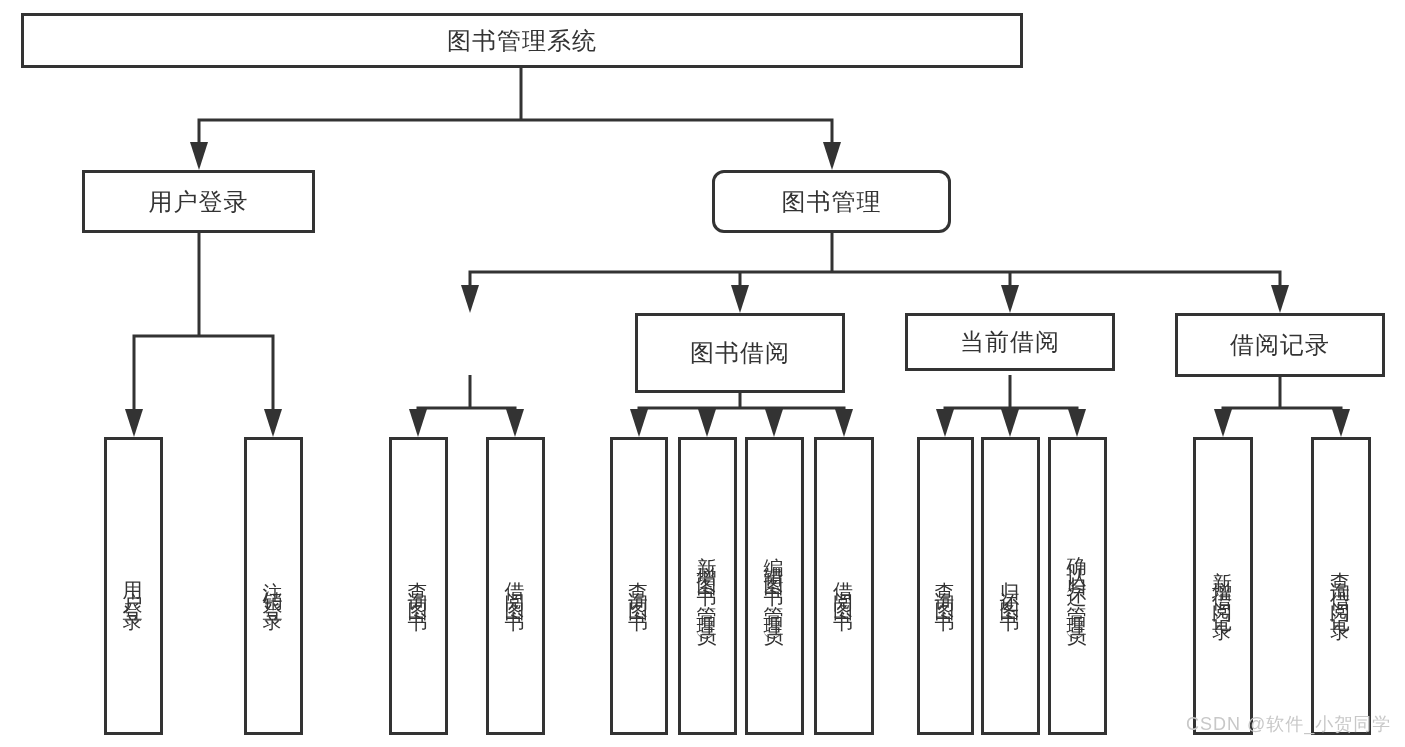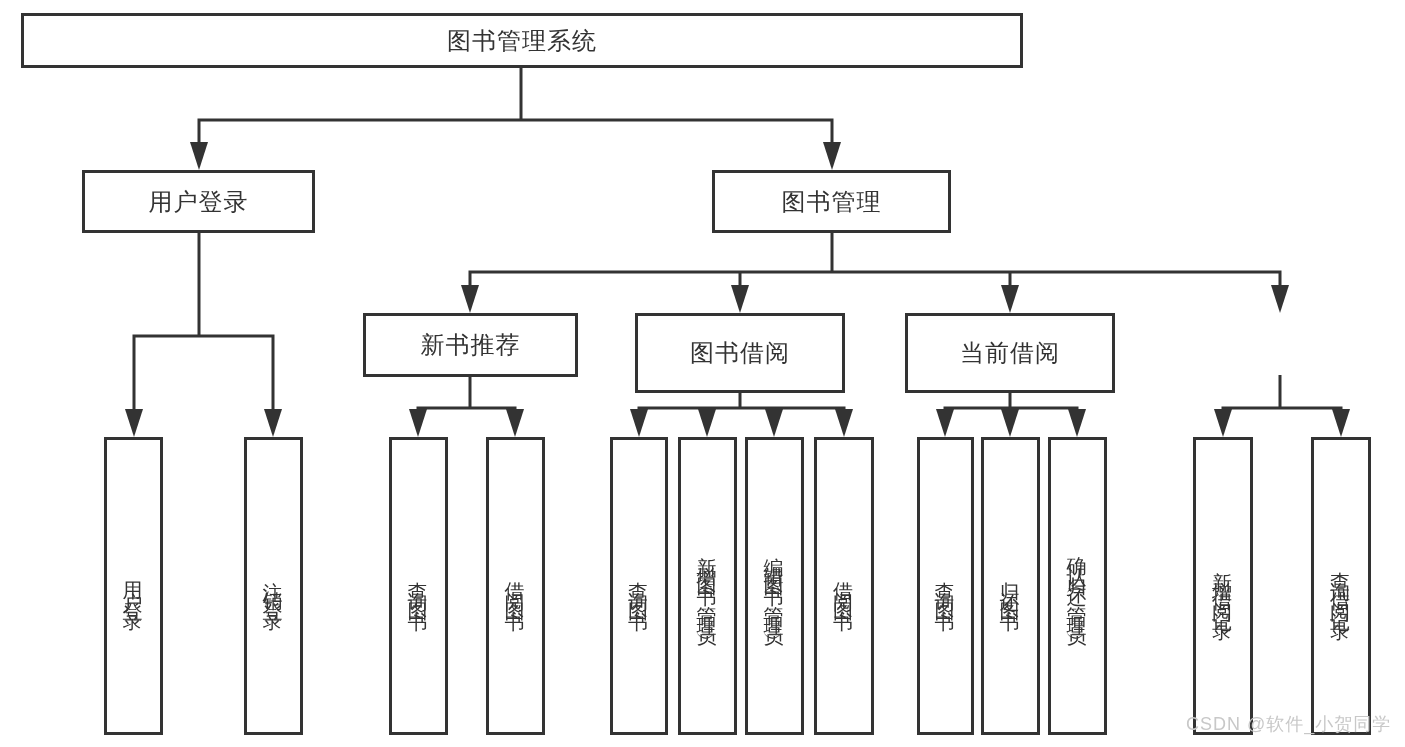--- a/index.html
+++ b/index.html
@@ -43,25 +43,25 @@
   .node.v {
     writing-mode: vertical-rl;
     text-orientation: mixed;
     font-size: 20px;
     letter-spacing: 10px;
   }
   
   #n-system            { left: 21px;   top: 13px;  width: 1002px; height: 55px; }
   
   #n-user-login        { left: 82px;   top: 170px; width: 233px;  height: 63px; }
-  #n-book-management   { left: 712px;  top: 170px; width: 239px;  height: 63px; }
+  #n-book-management   { left: 712px;  top: 170px; width: 239px;  height: 63px; border-radius: 12px; }
   
   #n-new-book-recommend{ left: 363px;  top: 313px; width: 215px;  height: 64px; }
   #n-book-borrowing    { left: 635px;  top: 313px; width: 210px;  height: 80px; }
-  #n-current-borrowing { left: 905px;  top: 313px; width: 210px;  height: 80px; }
+  #n-current-borrowing { left: 905px;  top: 313px; width: 210px;  height: 58px; }
   #n-borrowing-records { left: 1175px; top: 313px; width: 210px;  height: 64px; }
   
   .leaf { top: 437px; height: 298px; }
   #n-leaf-user-login   { left: 104px;  width: 59px; }
   #n-leaf-logout       { left: 244px;  width: 59px; }
   #n-leaf-nbr-query    { left: 389px;  width: 59px; }
   #n-leaf-nbr-borrow   { left: 486px;  width: 59px; }
   #n-leaf-bb-query     { left: 610px;  width: 58px; }
   #n-leaf-bb-add       { left: 678px;  width: 59px; }
   #n-leaf-bb-edit      { left: 745px;  width: 59px; }
@@ -134,23 +134,23 @@
       <polygon points="1223,437 1214,409 1232,409"></polygon>
       <polygon points="1341,437 1332,409 1350,409"></polygon>
     </g>
   </svg>
 
   <div class="node h" id="n-system">图书管理系统</div>
 
   <div class="node h" id="n-user-login">用户登录</div>
   <div class="node h" id="n-book-management">图书管理</div>
 
-  <div class="node h" id="n-new-book-recommend">新书推荐</div>
   <div class="node h" id="n-book-borrowing">图书借阅</div>
   <div class="node h" id="n-current-borrowing">当前借阅</div>
+  <div class="node h" id="n-borrowing-records">借阅记录</div>
 
   <div class="node v leaf" id="n-leaf-user-login">用户登录</div>
   <div class="node v leaf" id="n-leaf-logout">注销登录</div>
   <div class="node v leaf" id="n-leaf-nbr-query">查询图书</div>
   <div class="node v leaf" id="n-leaf-nbr-borrow">借阅图书</div>
   <div class="node v leaf" id="n-leaf-bb-query">查询图书</div>
   <div class="node v leaf" id="n-leaf-bb-add">新增图书（管理员）</div>
   <div class="node v leaf" id="n-leaf-bb-edit">编辑图书（管理员）</div>
   <div class="node v leaf" id="n-leaf-bb-borrow">借阅图书</div>
   <div class="node v leaf" id="n-leaf-cb-query">查询图书</div>

